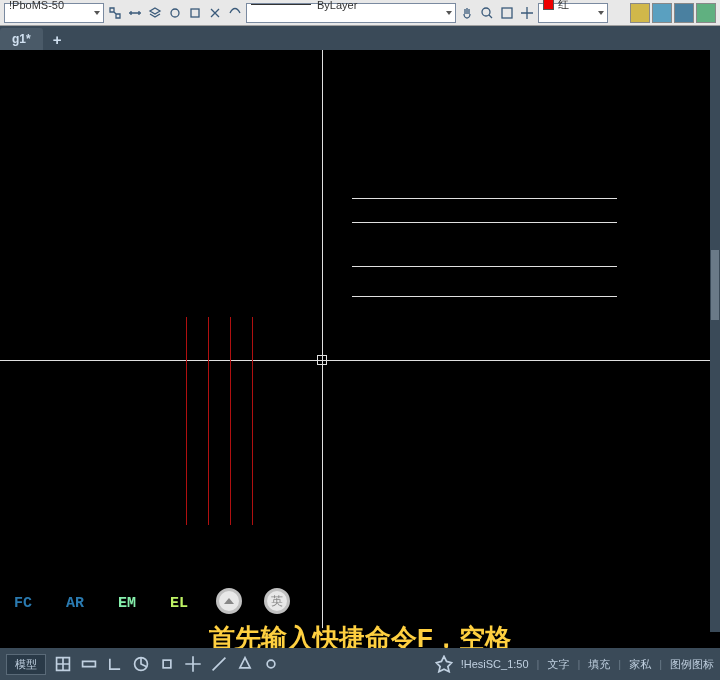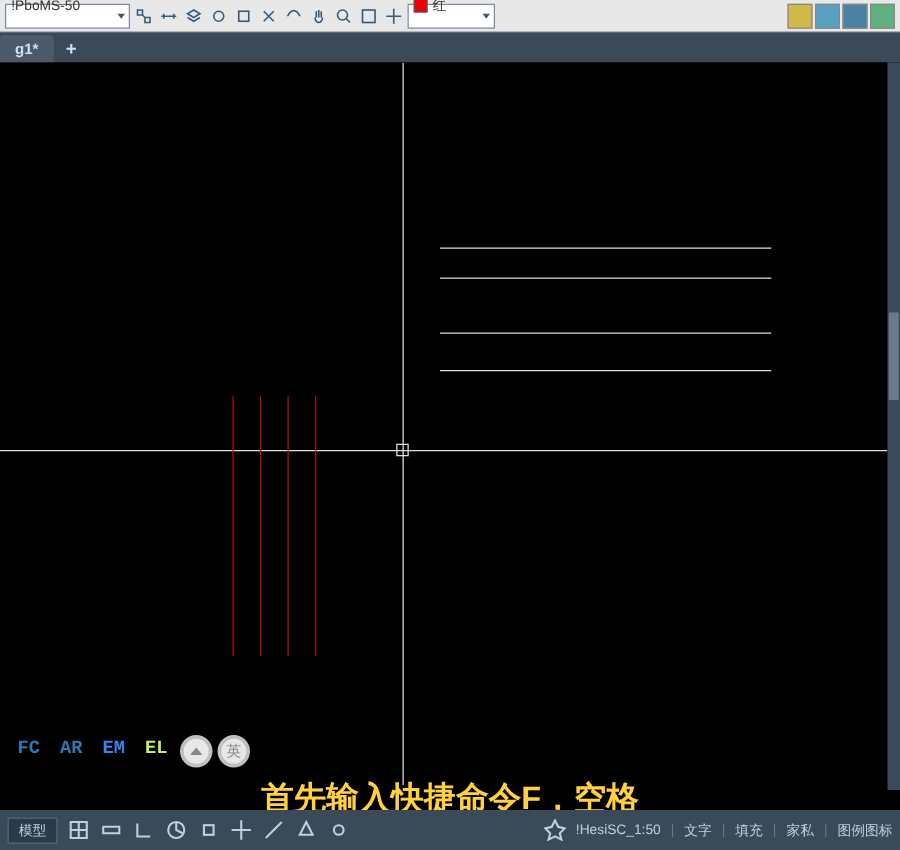--- a/index.html
+++ b/index.html
@@ -33,23 +33,23 @@
   .pickbox{ position:absolute; width:10px; height:10px; border:1px solid #e0e0e0; left:317px; top:305px;}
 
   .hline{ position:absolute; height:1px; background:#e0e0e0;}
   .vline-r{ position:absolute; width:1px; background:#b01010;}
 
   
   .scroll-v{ position:absolute; right:0; top:50px; bottom:48px; width:10px; background:#3a4a58;}
   .scroll-v .thumb{ position:absolute; left:1px; right:1px; top:200px; height:70px; background:#6a7a88;}
 
   
-  .cmdchips{ position:absolute; left:0; bottom:62px; display:flex; align-items:flex-start; gap:4px; padding:4px 8px;}
+  .cmdchips{ position:absolute; left:0; bottom:62px; display:flex; align-items:flex-end; gap:22px; padding:4px 8px;}
   .chip{ font-family:"Courier New",monospace; font-size:15px; font-weight:bold; padding:2px 6px; border-radius:4px; color:#2a7ab0;}
-  .chip.fc{color:#2a7ab0;} .chip.em{color:#3b82f6;} .chip.el{color:#bef264;}
+  .chip.fc{color:#2a7ab0;} .chip.em{color:#86efac;} .chip.el{color:#bef264;}
   .roundbtn{ width:26px; height:26px; border-radius:50%; background:#e8e8e8; border:3px solid #c0c0c0; display:flex; align-items:center; justify-content:center; font-size:12px; color:#888;}
   .chev-up{border-left:5px solid transparent;border-right:5px solid transparent;border-bottom:6px solid #888;}
 
   
   .subtitle{ position:absolute; bottom:24px; width:100%; text-align:center; font-size:26px; font-weight:bold; color:#ffd040; text-shadow:-2px 0 #000,2px 0 #000,0 -2px #000,0 2px #000,-2px -2px #000,2px 2px #000,-2px 2px #000,2px -2px #000;}
 
   
   .status{ position:absolute; left:0; bottom:0; width:100%; height:24px; background:#3a4a58; display:flex; align-items:center; gap:8px; padding:16px 6px; color:#c0d0e0; font-size:11px;}
   .status .sbtn{ padding:2px 8px; background:#2a3a48; border:1px solid #5a6a78;}
   .status .sic{ width:18px; height:18px; display:flex; align-items:center; justify-content:center;}
@@ -94,20 +94,25 @@
   <div class="ic">
       <svg viewBox="0 0 14 14">
         <path class="stroke" d="M3 11L11 3M3 3l8 8"></path>
       </svg>
     </div>
   <div class="ic">
       <svg viewBox="0 0 14 14">
         <path class="stroke" d="M2 7c3-6 7-6 10 0"></path>
       </svg>
     </div>
+  <div class="sel layer-sel">
+    <span style="border-top:1px solid #333;width:60px;height:0;margin-right:6px"></span>
+    <span>ByLayer</span>
+    <span class="caret"></span>
+  </div>
   <div class="ic">
       <svg viewBox="0 0 14 14">
         <path class="stroke" d="M5 3v5M7 2v6M9 3v5M4 8c0 3 2 4 3 4s3-1 3-4"></path>
       </svg>
     </div>
   <div class="ic">
       <svg viewBox="0 0 14 14">
         <circle class="stroke" cx="6" cy="6" r="4"></circle>
         <path class="stroke" d="M9 9l3 3"></path>
       </svg>

